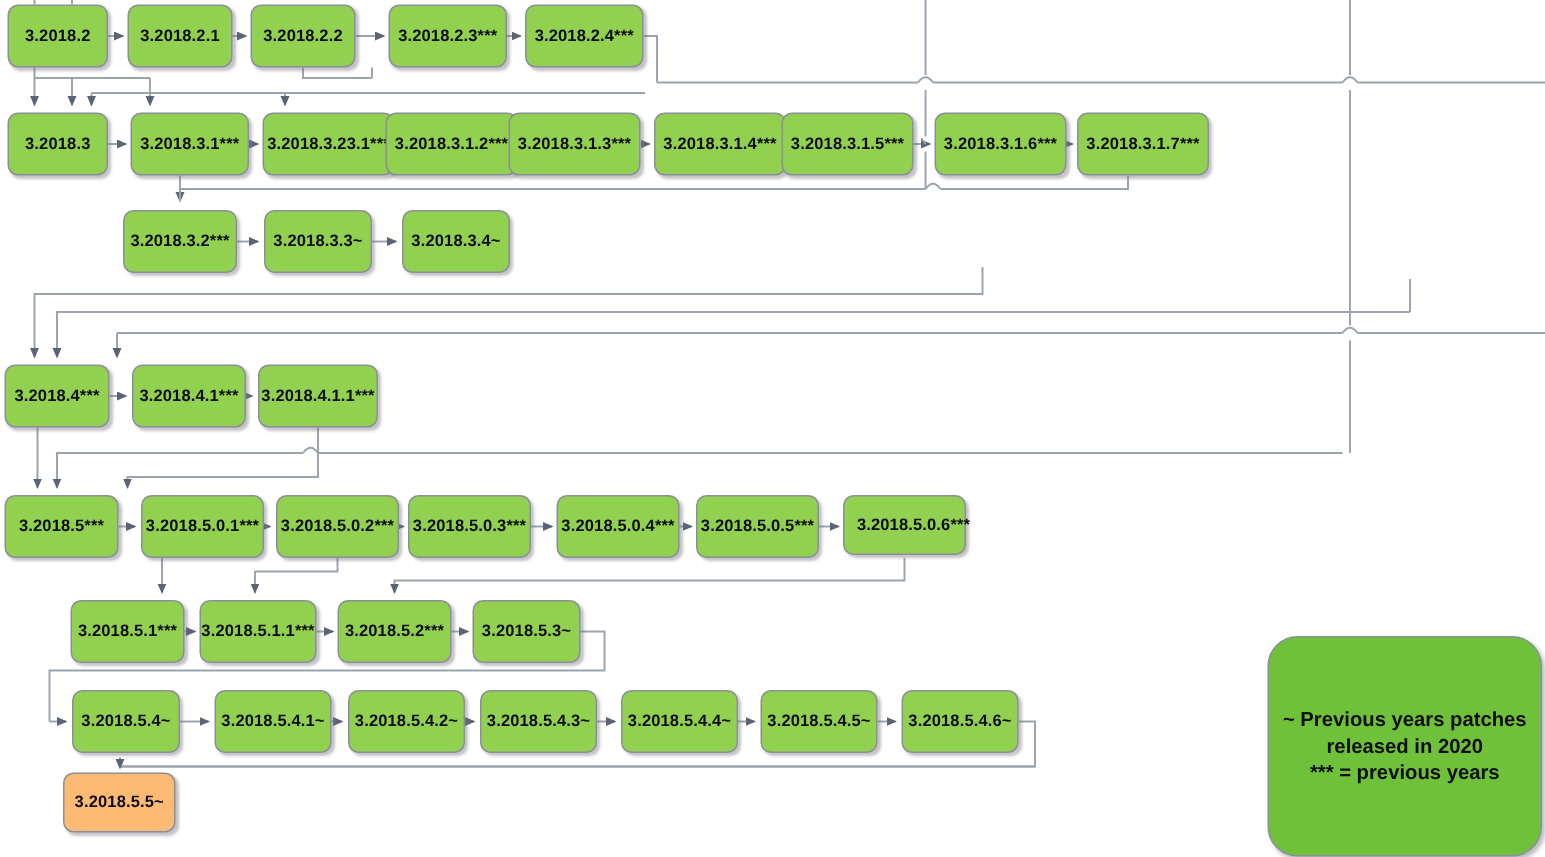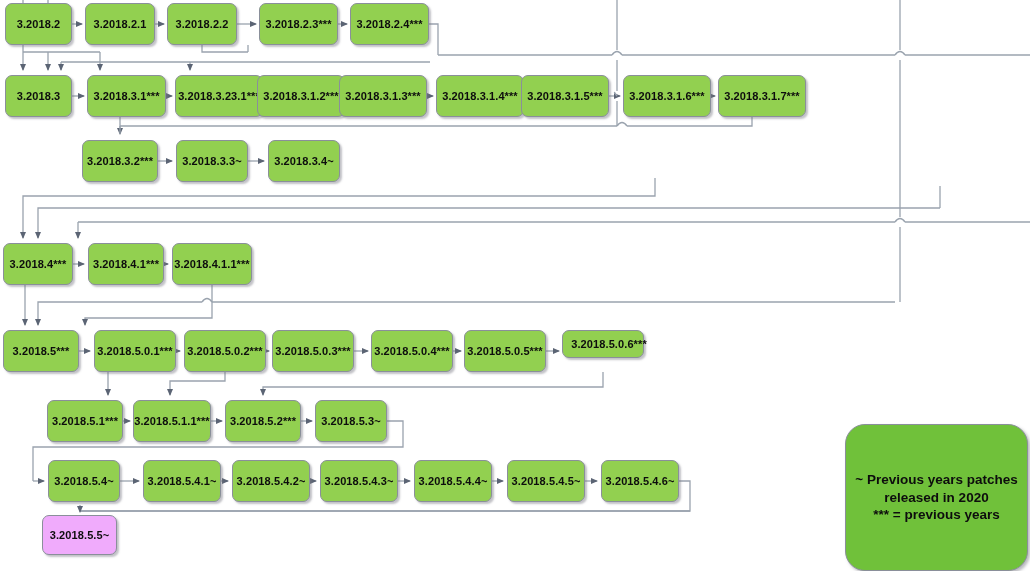--- a/index.html
+++ b/index.html
@@ -16,21 +16,21 @@
     border-radius:7px;
     color:#0d0d0d;
     font-size:11px;
     font-weight:700;
     letter-spacing:.1px;
     text-align:center;
     box-shadow:2px 2px 2px rgba(120,120,130,.45);
     white-space:nowrap;
     z-index:3;
   }
-  .node.bright{background:#f0abfc;}
+  .node.bright{background:#fdba74;}
   .legend{
     position:absolute;
     box-sizing:border-box;
     background:#70c13a;
     border:1.4px solid #8a8f9a;
     border-radius:20px;
     box-shadow:2px 2px 3px rgba(120,120,130,.5);
     color:#0d0d0d;
     font-size:13.5px;
     font-weight:700;
@@ -240,21 +240,21 @@
       </div>
       <div class="node" style="left: 272px; top: 330px; width: 82px; height: 42px;">
         <span>3.2018.5.0.3***</span>
       </div>
       <div class="node" style="left: 371px; top: 330px; width: 82px; height: 42px;">
         <span>3.2018.5.0.4***</span>
       </div>
       <div class="node" style="left: 464px; top: 330px; width: 82px; height: 42px;">
         <span>3.2018.5.0.5***</span>
       </div>
-      <div class="node" style="left: 562px; top: 330px; width: 82px; height: 28px; padding-left: 12px;">
+      <div class="node" style="left: 562px; top: 330px; width: 82px; height: 40px; padding-left: 12px;">
         <span>3.2018.5.0.6***</span>
       </div>
       <div class="node" style="left: 47px; top: 400px; width: 76px; height: 42px;">
         <span>3.2018.5.1***</span>
       </div>
       <div class="node" style="left: 133px; top: 400px; width: 78px; height: 42px;">
         <span>3.2018.5.1.1***</span>
       </div>
       <div class="node" style="left: 225px; top: 400px; width: 76px; height: 42px;">
         <span>3.2018.5.2***</span>

